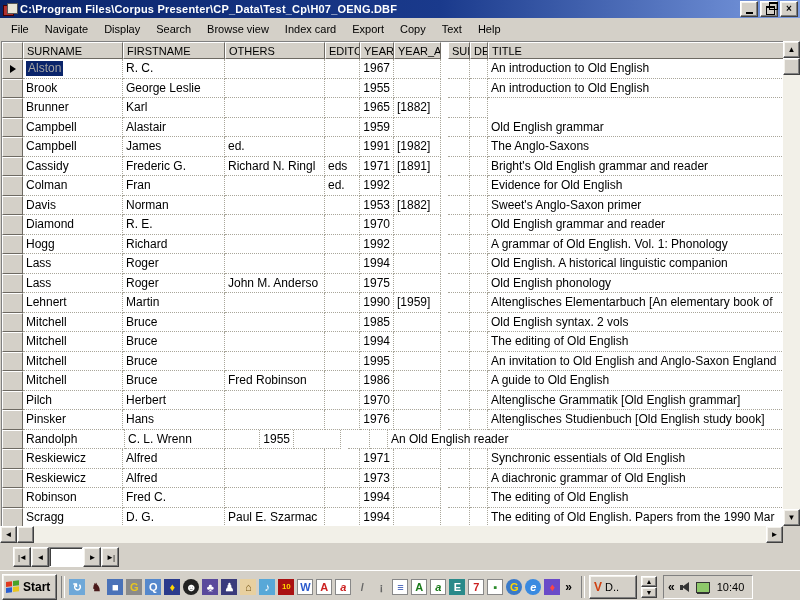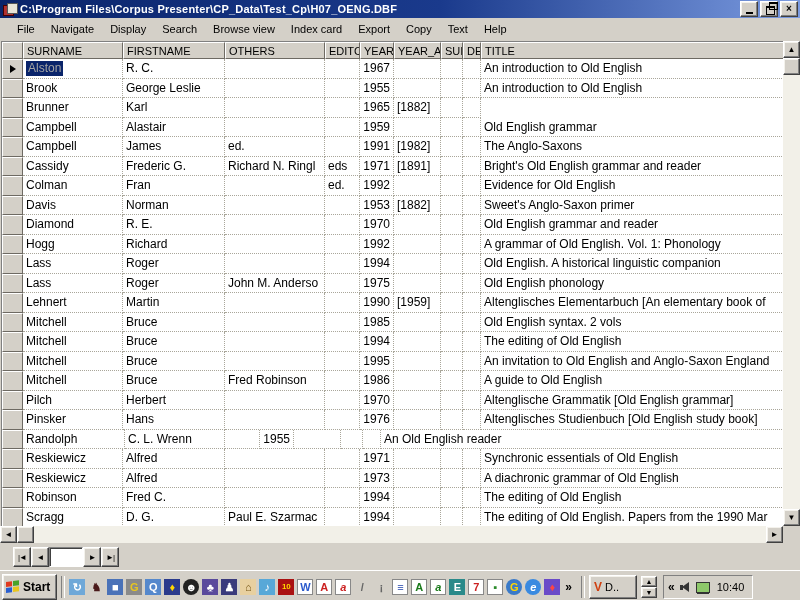--- a/index.html
+++ b/index.html
@@ -18,38 +18,38 @@
   .title-text{flex:1;color:#fff;font-weight:bold;font-size:11px;white-space:nowrap;overflow:hidden;letter-spacing:.2px;}
   .winbtn{width:16px;height:14px;background:#d4d0c8;border:1px solid;border-color:#fff #404040 #404040 #fff;
     box-shadow:inset -1px -1px 0 #808080,inset 1px 1px 0 #f4f2ec;
     display:flex;align-items:center;justify-content:center;margin-left:2px;font-size:10px;font-weight:bold;line-height:1;}
   .glyph-min{width:7px;height:2px;background:#000;margin-top:7px;}
   .glyph-restore{width:7px;height:6px;border:1px solid #000;border-top:2px solid #000;position:relative;background:#d4d0c8;margin-top:3px;margin-left:2px;}
   .glyph-restore::before{content:"";position:absolute;left:2px;top:-6px;width:7px;height:5px;border:1px solid #000;border-top:2px solid #000;}
 
   
   .menubar{position:absolute;top:18px;left:0;right:0;height:22px;display:flex;align-items:center;
-    padding-left:9px;background:#d4d0c8;border-bottom:1px solid #d4d0c8;}
+    padding-left:3px;background:#d4d0c8;border-bottom:1px solid #d4d0c8;}
   .menu-item{padding:3px 8px 4px 8px;cursor:default;}
 
   
   .gridarea{position:absolute;top:41px;left:1px;width:782px;height:485px;background:#fff;
     border-top:1px solid #808080;border-left:1px solid #808080;overflow:hidden;}
   .grow{display:flex;width:782px;}
   .gcell{box-sizing:border-box;padding:2px 3px 0 3px;height:19.5px;font-size:12px;
     white-space:nowrap;overflow:hidden;background:#fff;
     border-right:1px dotted #a9a69a;border-bottom:1px dotted #a9a69a;line-height:15px;}
   .hrow .gcell{height:17px;background:#d4d0c8;font-size:11px;padding-top:2px;
     border:1px solid;border-color:#fff #6e6a63 #6e6a63 #fff;line-height:12px;}
   .selcell{flex:0 0 19px;background:#d4d0c8;border:1px solid;border-color:#fff #6e6a63 #6e6a63 #fff;
     display:flex;align-items:center;justify-content:center;}
   .cur-arrow{width:0;height:0;border-left:6px solid #000;border-top:4px solid transparent;border-bottom:4px solid transparent;}
   .col-surname{flex:0 0 100px;} .col-firstname{flex:0 0 102px;} .col-others{flex:0 0 100px;}
   .col-editc{flex:0 0 35px;} .col-year{flex:0 0 34px;text-align:right;} .col-year_a{flex:0 0 47px;}
-  .col-sui{flex:0 0 22px;} .col-de{flex:0 0 18px;} .col-title{flex:1 1 auto;min-width:0;}
+  .col-sui{flex:0 0 22px;margin-left:7px;} .col-de{flex:0 0 18px;} .col-title{flex:1 1 auto;min-width:0;}
   .hrow .col-year{text-align:left;}
   .sel-hl{background:#0a246a;color:#a3a3a3;padding:0 2px;display:inline-block;}
 
   
   .sbtn{background:#d4d0c8;border:1px solid;border-color:#fff #404040 #404040 #fff;
     box-shadow:inset -1px -1px 0 #808080,inset 1px 1px 0 #f4f2ec;
     display:flex;align-items:center;justify-content:center;font-size:8px;color:#000;box-sizing:border-box;}
   .vscroll{position:absolute;top:41px;right:0;width:17px;height:485px;background:#f2f0e8;
     display:flex;flex-direction:column;}
   .vscroll .sbtn{width:17px;height:17px;flex:0 0 auto;}

